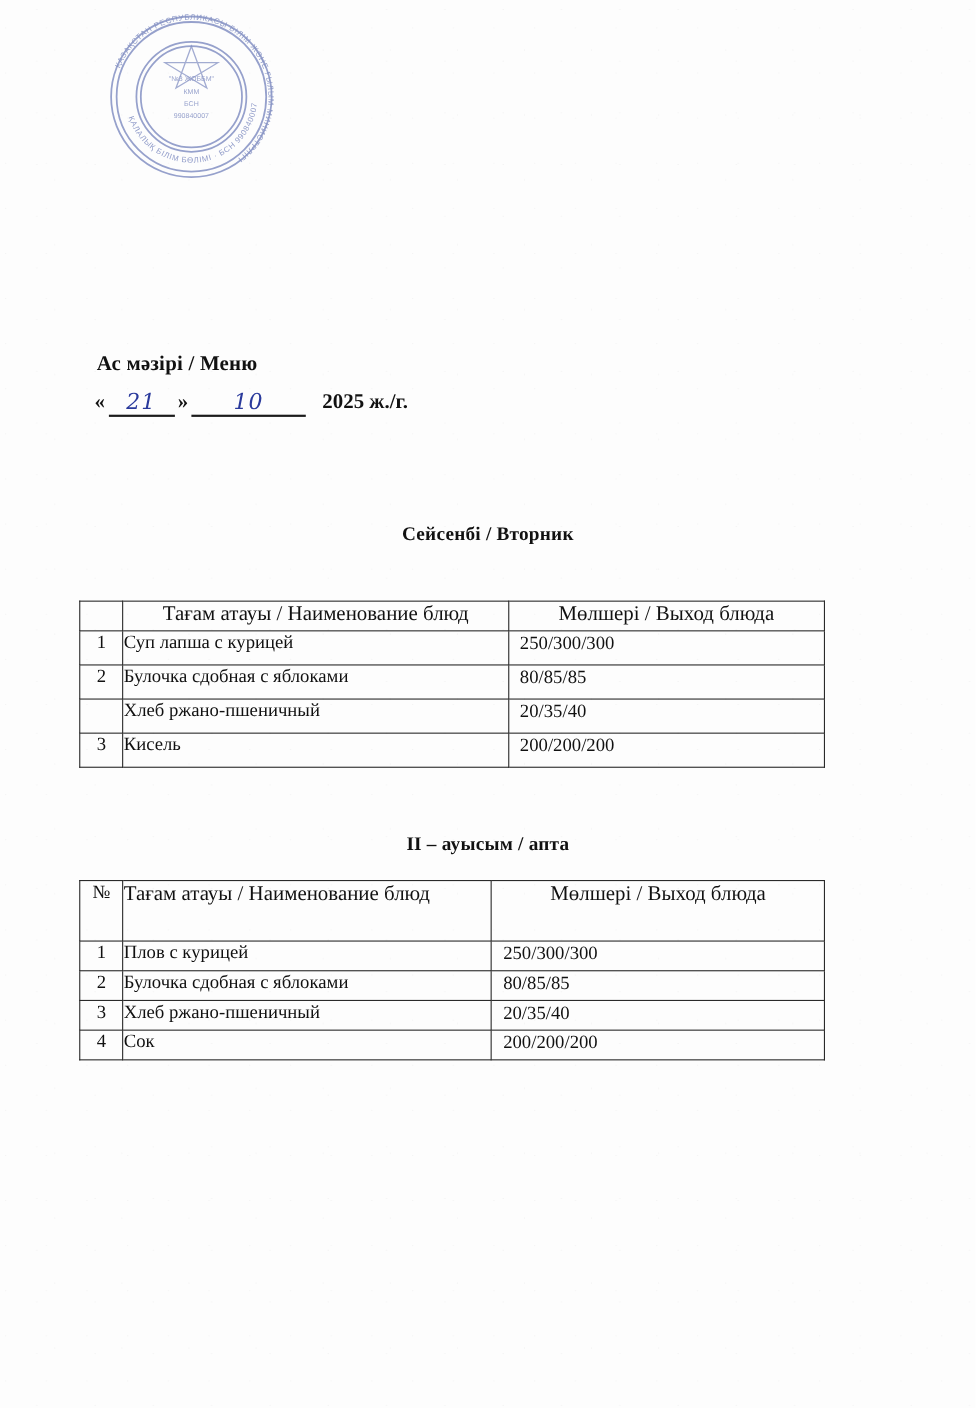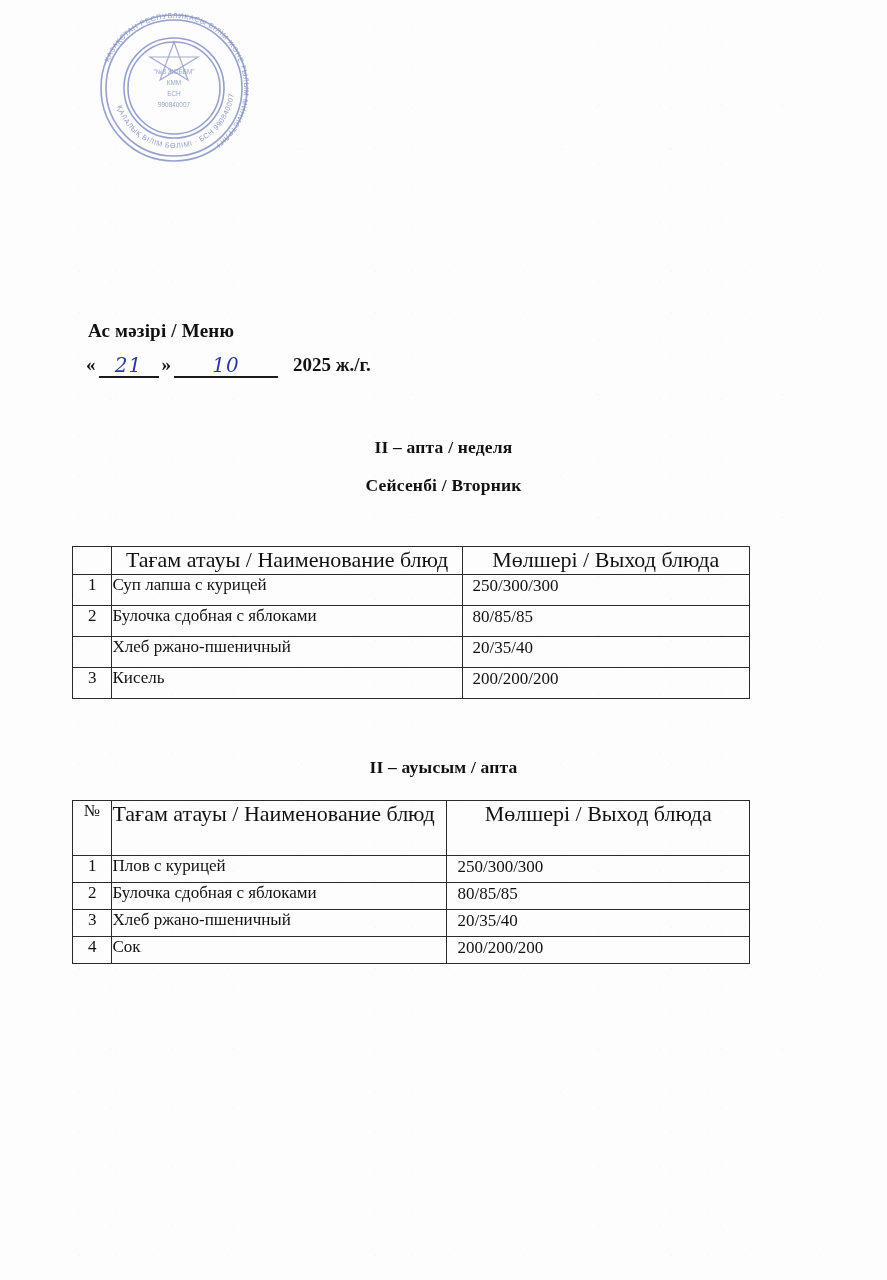--- a/index.html
+++ b/index.html
@@ -153,21 +153,21 @@
   .menu-table .c-num {
     width: 38px;
     text-align: center;
     font-size: 17px;
   }
   .menu-table .c-name { width: 345px; }
   .menu-table .c-qty  { width: 283px; }
 
   .hdr-cell {
     font-weight: 700;
-    font-size: 22px;
+    font-size: 19px;
     text-align: center;
     line-height: 1.22;
   }
   .hdr-cell.left { text-align: left; }
 
   .cell-pad { padding: 3px 6px 4px 9px; }
   .cell-pad-c { padding: 4px 4px; text-align: center; }
 
   
   .qty-cell { position: relative; }
@@ -242,21 +242,20 @@
     <span class="blank day">
       <span class="hand">21</span>
     </span>
     <span class="q">»</span>
     <span class="blank month">
       <span class="hand">10</span>
     </span>
     <span class="year">2025 ж./г.</span>
   </div>
 
-  <div class="center-head ch1">II – апта / неделя</div>
   <div class="center-head ch2">Сейсенбі / Вторник</div>
 
   <table class="menu-table" id="table-1">
     <tbody>
       <tr class="r-head">
         <td class="c-num"></td>
         <td class="c-name hdr-cell">Тағам атауы / Наименование блюд</td>
         <td class="c-qty hdr-cell">Мөлшері / Выход блюда</td>
       </tr>
       <tr class="r-body">

